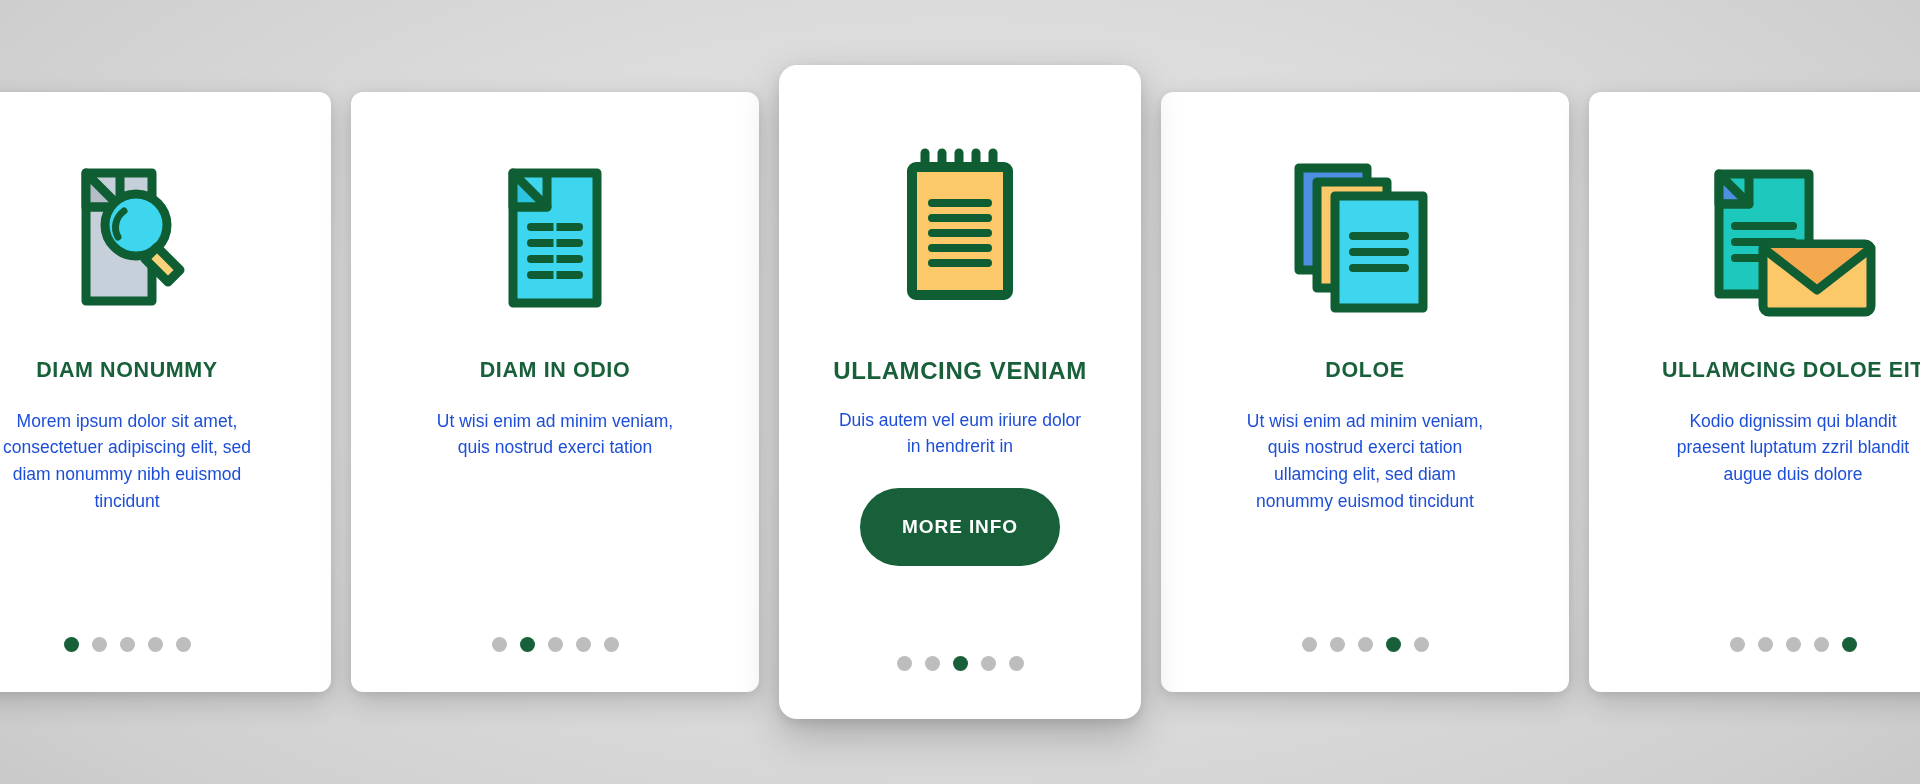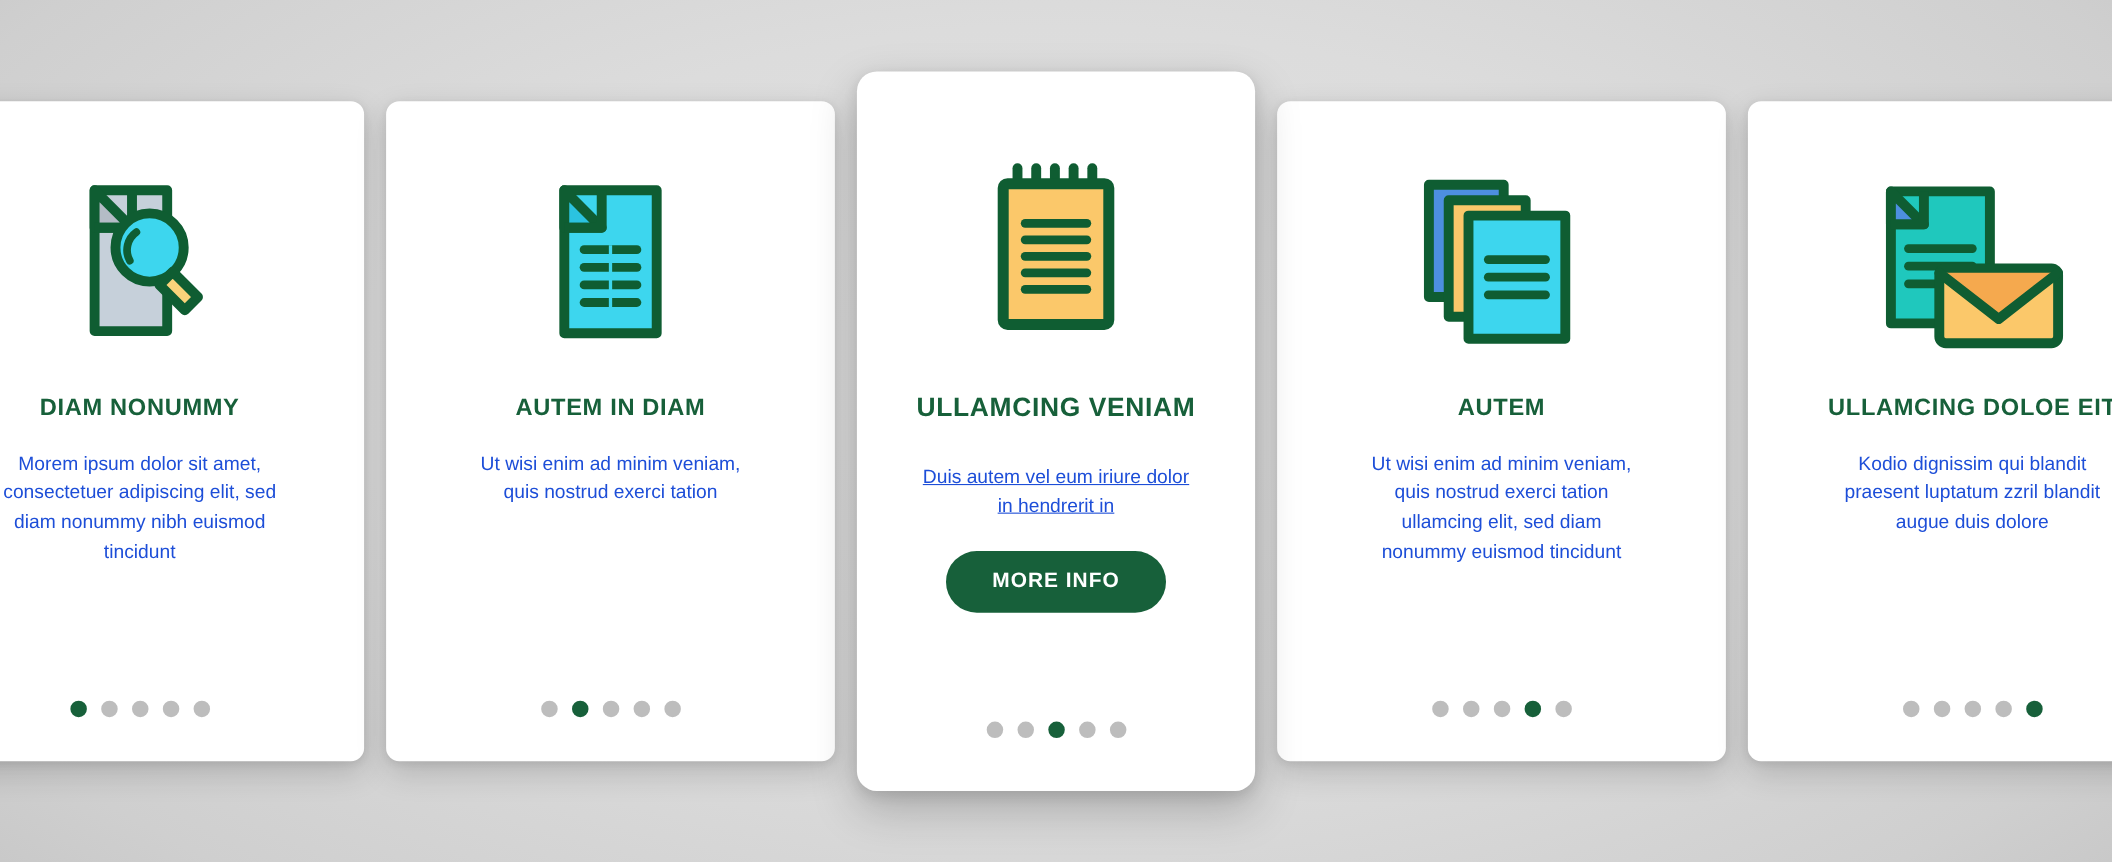--- a/index.html
+++ b/index.html
@@ -69,33 +69,33 @@
   .card.featured .card-title { font-size: 24px; }
 
   .card-body {
     color: #1d4ed8;
     font-size: 17.5px;
     line-height: 1.52;
     text-align: center;
     margin-top: 24px;
     max-width: 262px;
   }
-  .card.featured .card-body { max-width: 250px; margin-top: 34px; text-decoration: underline; }
+  .card.featured .card-body { max-width: 250px; margin-top: 21px; }
 
   .cta {
     margin-top: 28px;
     background: #17603a;
     color: #ffffff;
     border: none;
     border-radius: 999px;
     font-family: "Liberation Sans", sans-serif;
     font-weight: bold;
     font-size: 19px;
     letter-spacing: 0.9px;
-    padding: 17px 42px;
+    padding: 28px 42px;
     cursor: pointer;
   }
 
   .dots {
     position: absolute;
     bottom: 40px;
     left: 0;
     right: 0;
     display: flex;
     justify-content: center;
@@ -148,21 +148,21 @@
           <line x1="46" y1="70" x2="94" y2="70"></line>
           <line x1="46" y1="86" x2="94" y2="86"></line>
           <line x1="46" y1="102" x2="94" y2="102"></line>
           <line x1="46" y1="118" x2="94" y2="118"></line>
         </g>
         <g stroke="#3dd6ee" stroke-width="3">
           <line x1="70" y1="66" x2="70" y2="122"></line>
         </g>
       </svg>
     </div>
-    <div class="card-title">AUTEM IN DIAM</div>
+    <div class="card-title">DIAM IN ODIO</div>
     <div class="card-body">Ut wisi enim ad minim veniam, quis nostrud exerci tation</div>
     <div class="dots">
       <span class="dot"></span>
       <span class="dot active"></span>
       <span class="dot"></span>
       <span class="dot"></span>
       <span class="dot"></span>
     </div>
   </div>
 
@@ -204,21 +204,21 @@
         <path d="M16 16 L84 16 L84 118 L16 118 Z" fill="#4d8fe0" stroke="#0f5d32" stroke-width="9" stroke-linejoin="round"></path>
         <path d="M34 30 L104 30 L104 136 L34 136 Z" fill="#fbc86a" stroke="#0f5d32" stroke-width="9" stroke-linejoin="round"></path>
         <path d="M52 44 L140 44 L140 156 L52 156 Z" fill="#3dd6ee" stroke="#0f5d32" stroke-width="9" stroke-linejoin="round"></path>
         <g stroke="#0f5d32" stroke-width="8" stroke-linecap="round">
           <line x1="70" y1="84" x2="122" y2="84"></line>
           <line x1="70" y1="100" x2="122" y2="100"></line>
           <line x1="70" y1="116" x2="122" y2="116"></line>
         </g>
       </svg>
     </div>
-    <div class="card-title">AUTEM</div>
+    <div class="card-title">DOLOE</div>
     <div class="card-body">Ut wisi enim ad minim veniam, quis nostrud exerci tation ullamcing elit, sed diam nonummy euismod tincidunt</div>
     <div class="dots">
       <span class="dot"></span>
       <span class="dot"></span>
       <span class="dot"></span>
       <span class="dot active"></span>
       <span class="dot"></span>
     </div>
   </div>
 

